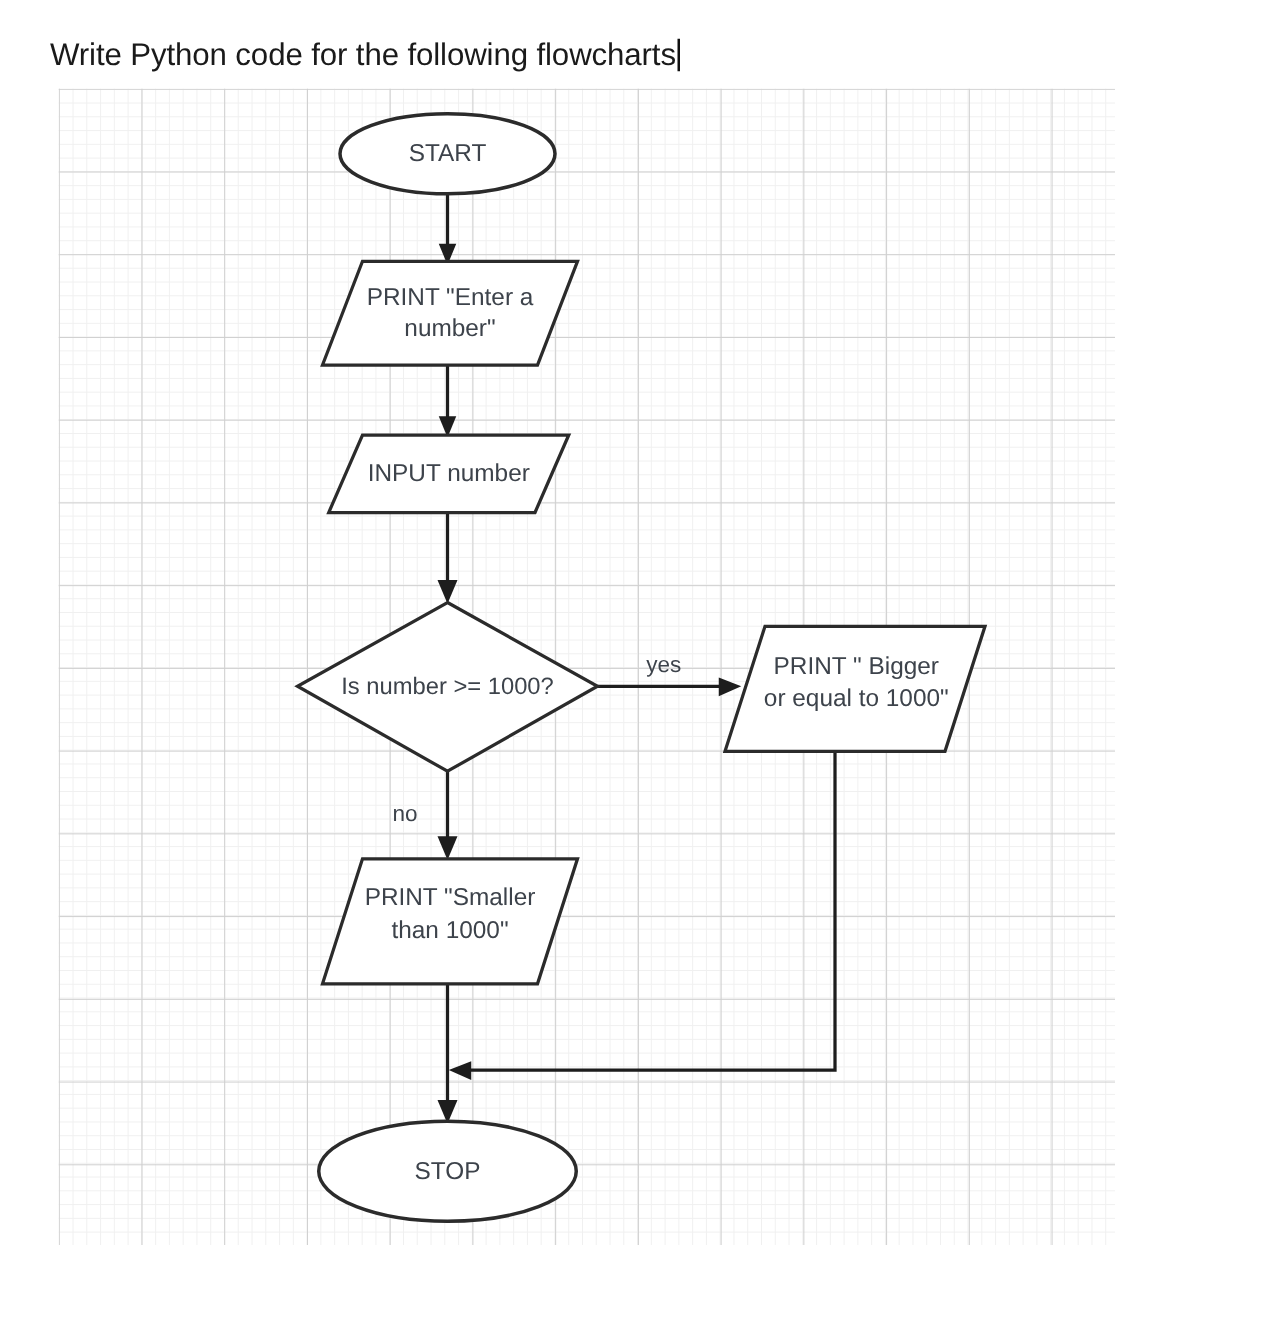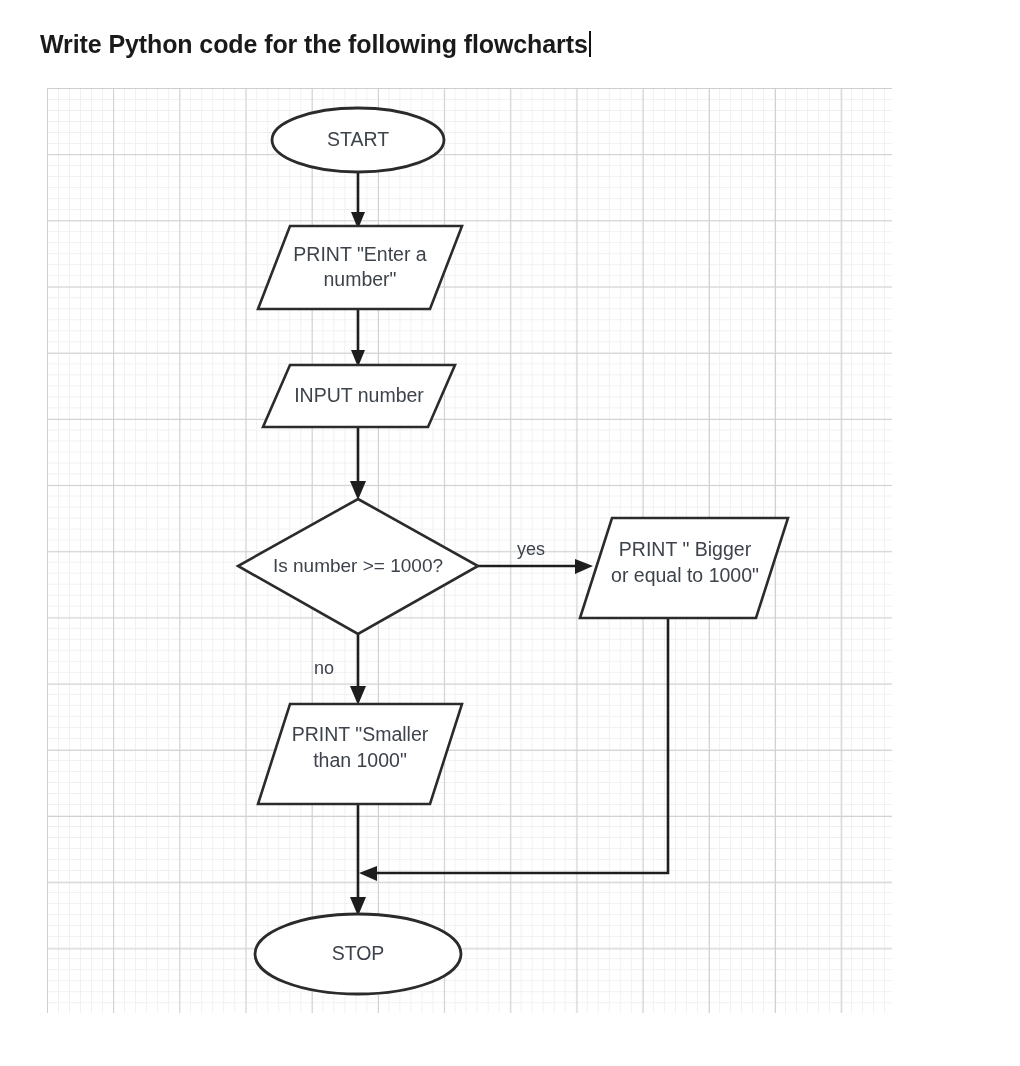--- a/index.html
+++ b/index.html
@@ -20,42 +20,41 @@
   
   #question-line {
     position: absolute;
     left: 40px;
     top: 24px;
     width: 940px;
     height: 40px;
     display: flex;
     align-items: center;
     white-space: pre;
-    font-weight: bold;
   }
   #question-text {
     font-size: 25px;
     line-height: 30px;
     color: #1a1a1a;
     letter-spacing: -0.1px;
   }
   #text-caret {
     display: inline-block;
     width: 2px;
     height: 26px;
     background: #111111;
     margin-left: 1px;
     vertical-align: middle;
   }
 
   
   #flowchart-canvas {
     position: absolute;
     left: 47px;
-    top: 88px;
+    top: 71px;
     width: 845px;
     height: 925px;
     background-color: #ffffff;
     background-image:
       linear-gradient(to right, #cfcfcf 1px, transparent 1px),
       linear-gradient(to bottom, #cfcfcf 1px, transparent 1px),
       linear-gradient(to right, #f0f0f0 1px, transparent 1px),
       linear-gradient(to bottom, #f0f0f0 1px, transparent 1px);
     background-size:
       66.2px 66.2px,

